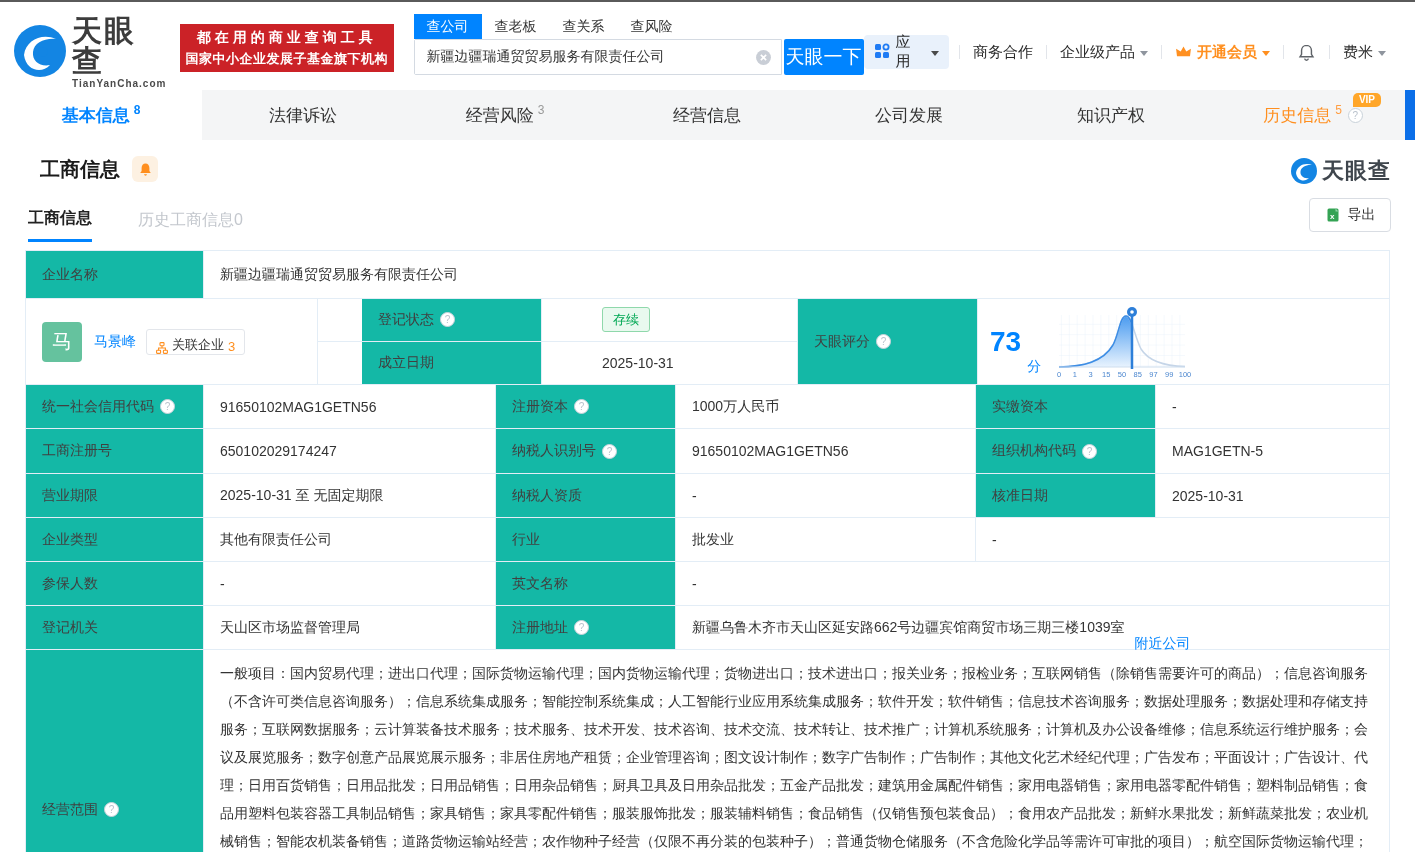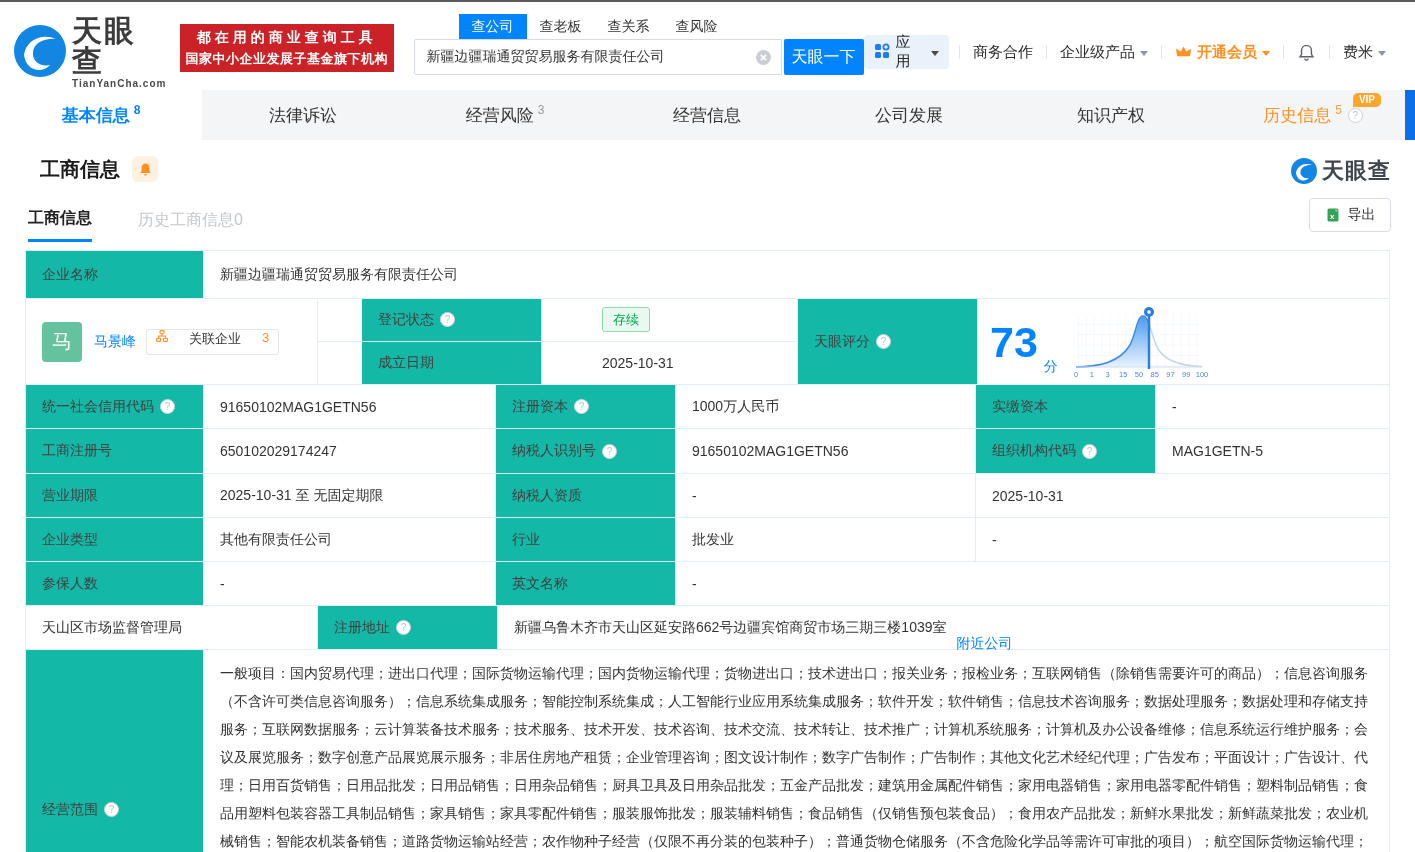--- a/index.html
+++ b/index.html
@@ -12,30 +12,30 @@
   .logo-wrap { display:flex; align-items:center; margin-top:14px; }
   .logo-txt { margin-left:6px; }
   .logo-brand { font-size:30px; font-weight:bold; color:#3c3c3c; letter-spacing:2px; line-height:30px; }
   .logo-domain { font-size:10px; font-weight:bold; color:#4a4a4a; letter-spacing:1px; margin-top:2px; }
   .promo { margin:22px 0 0 12px; width:214px; height:48px; background:#cb2227; color:#fff;
     display:flex; flex-direction:column; justify-content:center; align-items:center; font-weight:bold; }
   .promo-l1 { font-size:14px; letter-spacing:4px; }
   .promo-l2 { font-size:13px; letter-spacing:0.5px; margin-top:3px; }
 
   .search-wrap { margin-left:20px; margin-top:12px; }
-  .search-tabs { display:flex; height:25px; align-items:flex-end;margin-left:45px; }
+  .search-tabs { display:flex; height:25px; align-items:flex-end; }
   .stab { font-size:14px; color:#333; padding:0 13px; height:25px; line-height:25px; cursor:pointer; }
   .stab.active { background:#0084ff; color:#fff; }
   .search-row { display:flex; height:36px; }
   .sinput-wrap { position:relative; width:368px; height:36px; border:1px solid #d4dae2; border-radius:2px 0 0 2px; background:#fff; }
   .sinput-wrap input { width:100%; height:100%; border:none; outline:none; padding:0 34px 0 12px; font-size:14px; color:#333;
     font-family:"Liberation Sans","DejaVu Sans",sans-serif; }
   .clear-ic { position:absolute; right:9px; top:9px; width:17px; height:17px; cursor:pointer; }
   .sbtn { width:80px; height:36px; margin-left:2px; background:#0084ff; color:#fff; border:none; border-radius:2px;
-    font-size:16px; cursor:pointer; font-family:inherit; }
+    font-size:19px; cursor:pointer; font-family:inherit; }
 
   .top-nav { margin-left:auto; margin-top:32px; display:flex; align-items:center; padding-right:16px; height:36px; }
   .apps-btn { background:#e9f1fb; border-radius:4px; height:34px; display:flex; align-items:center; padding:0 10px; gap:6px;
     font-size:15px; color:#2b2b2b; cursor:pointer; }
   .nav-item { font-size:15px; color:#2b2b2b; margin:0 13px; display:flex; align-items:center; gap:5px; cursor:pointer; white-space:nowrap; }
   .nav-item.vip { color:#ff8f1f; font-weight:bold; }
   .sep { width:1px; height:14px; background:#e2e5ea; }
   .caret { width:0; height:0; border-left:4px solid transparent; border-right:4px solid transparent; border-top:5px solid #8f959e; margin-top:2px; }
   .caret.orange { border-top-color:#ff8f1f; }
 
@@ -80,27 +80,27 @@
   .h-scope { height:320px; }
   .mid { width:480px; display:flex; flex-direction:column; flex:none; }
   .midrow { display:flex; height:43px; }
   .midrow.first { border-bottom:1px solid #e3edf6; }
   .midrow .cell { height:100%;margin-left:44px; }
 
   .avatar { width:40px; height:40px; border-radius:4px; background:#65c29e; color:#fff; font-size:20px;
     display:flex; align-items:center; justify-content:center; flex:none; }
   .link { color:#0084ff; text-decoration:none; cursor:pointer;margin-top:32px; }
   .rep-name { margin:0 10px 0 12px; }
-  .rel-badge { display:inline-flex; align-items:flex-start; gap:21px; height:26px; padding:0 9px;
+  .rel-badge { display:inline-flex; align-items:flex-end; gap:4px; height:26px; padding:0 9px;
     border:1px solid #e3e6eb; border-radius:3px; font-size:13px; color:#333; cursor:pointer; background:#fff; }
   .rel-count { color:#ff8f1f; }
   .tag-green { display:inline-block; padding:3px 10px; font-size:13px; color:#00a854; background:#e9f9ef;
     border:1px solid #8fd8ab; border-radius:3px; line-height:17px; }
   .score-cell { gap:12px; padding-left:12px; }
-  .score-num { font-size:43px; font-weight:800; color:#0084ff; line-height:40px; }
+  .score-num { font-size:28px; font-weight:800; color:#0084ff; line-height:40px; }
   .score-unit { font-size:14px; color:#0084ff; align-self:flex-end; margin:0 0 8px -6px; }
   .scope-cell { align-items:flex-start; padding:9px 16px; line-height:28px; color:#333; }
   .addr-link { margin-left:10px; white-space:nowrap; }
   .dash { color:#333; }
 </style>
 </head>
 <body>
 
 <div class="top-line"></div>
 
@@ -358,39 +358,41 @@
         <span class="qmark">?</span>
       </div>
       <div class="cell grow last">MAG1GETN-5</div>
     </div>
 
     <div class="trow h44">
       <div class="cell lbl w-l">营业期限</div>
       <div class="cell w-v1">2025-10-31 至 无固定期限</div>
       <div class="cell lbl w-l2">纳税人资质</div>
       <div class="cell w-v2 dash">-</div>
+      <div class="cell lbl w-l3">核准日期</div>
       <div class="cell grow last">2025-10-31</div>
     </div>
 
     <div class="trow h44">
       <div class="cell lbl w-l">企业类型</div>
       <div class="cell w-v1">其他有限责任公司</div>
       <div class="cell lbl w-l2">行业</div>
       <div class="cell w-v2">批发业</div>
       <div class="cell grow last dash">-</div>
     </div>
 
     <div class="trow h44">
       <div class="cell lbl w-l">参保人数</div>
       <div class="cell w-v1 dash">-</div>
       <div class="cell lbl w-l2">英文名称</div>
       <div class="cell grow last dash">-</div>
     </div>
 
     <div class="trow h44">
+      <div class="cell lbl w-l">登记机关</div>
       <div class="cell w-v1">天山区市场监督管理局</div>
       <div class="cell lbl w-l2">
         <span>注册地址</span>
         <span class="qmark">?</span>
       </div>
       <div class="cell grow last">
         <span>新疆乌鲁木齐市天山区延安路662号边疆宾馆商贸市场三期三楼1039室</span>
         <a class="link addr-link">附近公司</a>
       </div>
     </div>

